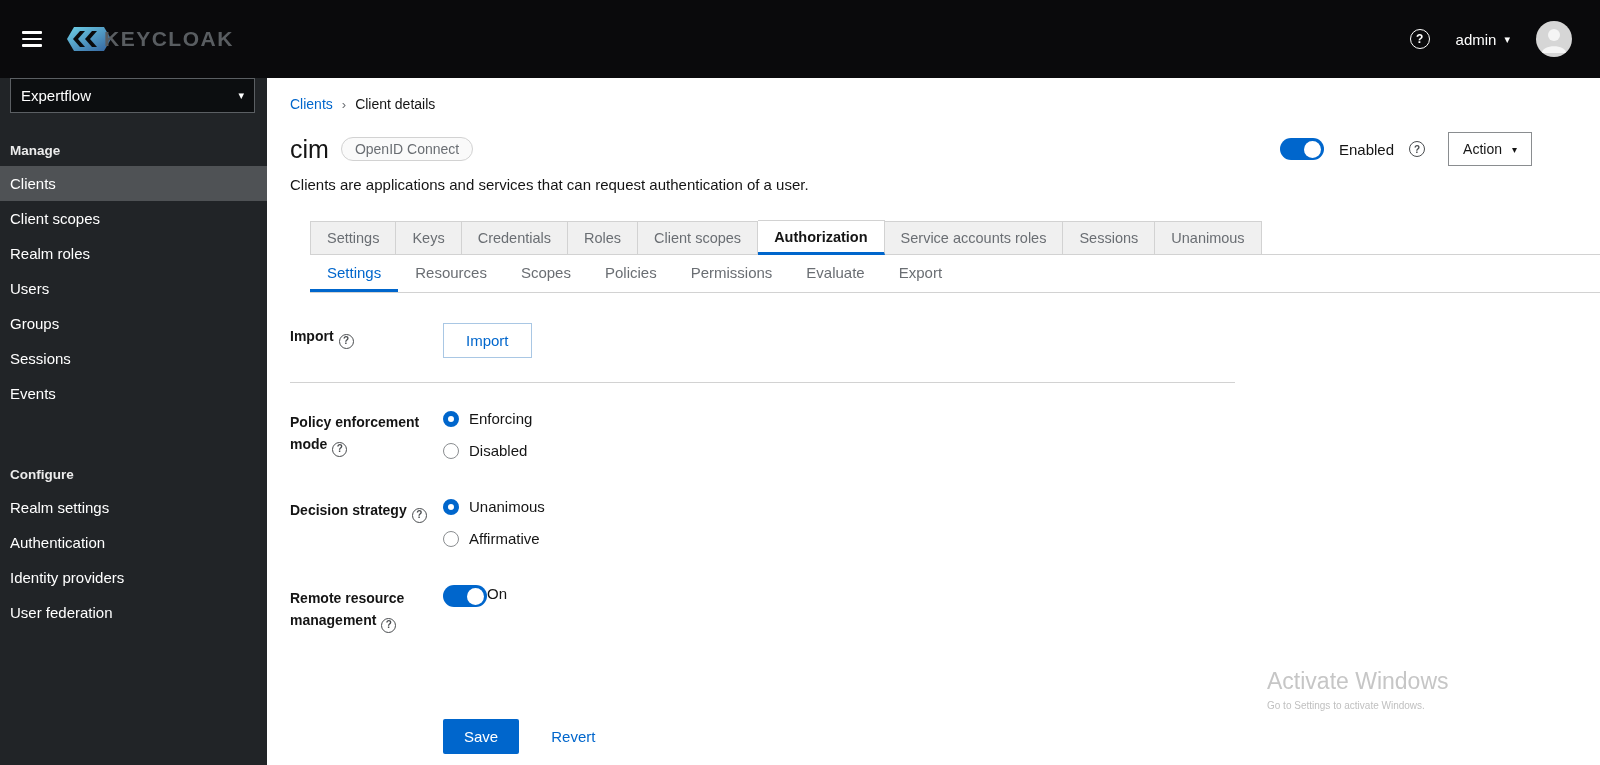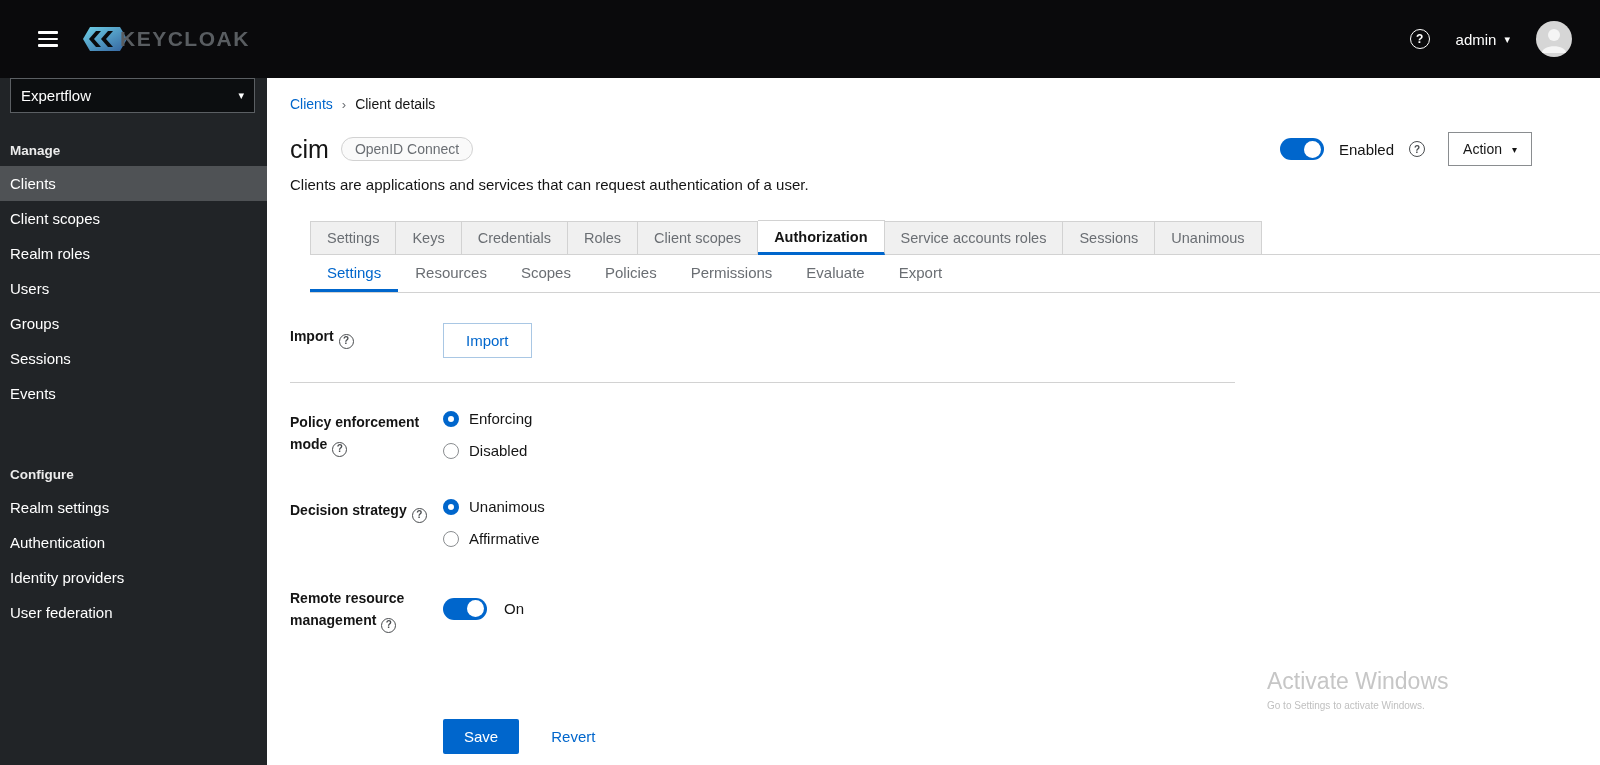--- a/index.html
+++ b/index.html
@@ -4,21 +4,21 @@
 <style>
   * { box-sizing: border-box; margin: 0; padding: 0; }
   html,body { width:1600px; height:765px; }
   body {
     font-family: "Liberation Sans", sans-serif;
     background:#ffffff; color:#151515; overflow:hidden; position:relative;
   }
   
   .topbar {
     height:78px; background:#0a0a0c; display:flex; align-items:center;
-    padding:0 28px 0 28px;
+    padding:0 28px 0 12px;
   }
   .hamburger { background:none; border:none; cursor:pointer; padding:10px; margin-right:14px; display:flex; flex-direction:column; gap:4px; }
   .hamburger span { display:block; width:20px; height:2.5px; background:#ffffff; border-radius:1px; }
   .logo { display:flex; align-items:center; }
   .logo-text { color:#595d61; font-size:21px; font-weight:bold; letter-spacing:1.5px; margin-left:-8px; }
   .topbar-right { margin-left:auto; display:flex; align-items:center; gap:26px; }
   .help-circle {
     width:20px; height:20px; border:1.5px solid #ffffff; border-radius:50%;
     color:#ffffff; font-size:12px; font-weight:bold; display:flex; align-items:center; justify-content:center; cursor:pointer;
   }
@@ -87,21 +87,21 @@
   .btn-secondary {
     background:#ffffff; border:1px solid #a9c7e4; color:#0066cc; font-size:15px;
     font-family:inherit; padding:8px 22px; cursor:pointer;
   }
   .divider { border:none; border-top:1px solid #d2d2d2; margin:-14px 0 26px 0; }
   .radio-group { display:flex; flex-direction:column; gap:15px; padding-top:1px; }
   .radio-row { display:flex; align-items:center; gap:10px; cursor:pointer; }
   .radio { width:16px; height:16px; border-radius:50%; background:#ffffff; border:1px solid #8a8d90; flex:none; }
   .radio.checked { border:5px solid #0066cc; }
   .radio-text { font-size:15px; color:#151515; }
-  .toggle-row { display:flex; align-items:center; gap:17px; }
+  .toggle-row { display:flex; align-items:flex-start; }
   .actions-row { display:flex; align-items:center; gap:32px; margin-top:48px; }
   .btn-primary {
     background:#0066cc; border:none; color:#ffffff; font-size:15px; font-family:inherit;
     padding:9px 21px; border-radius:2px; cursor:pointer;
   }
   .link-btn { background:none; border:none; color:#0066cc; font-size:15px; font-family:inherit; cursor:pointer; }
   
   .watermark { position:absolute; left:1267px; top:668px; color:#c6c6c6; pointer-events:none; }
   .watermark .wm1 { font-size:23px; }
   .watermark .wm2 { font-size:10px; margin-top:5px; color:#c0c0c0; }

